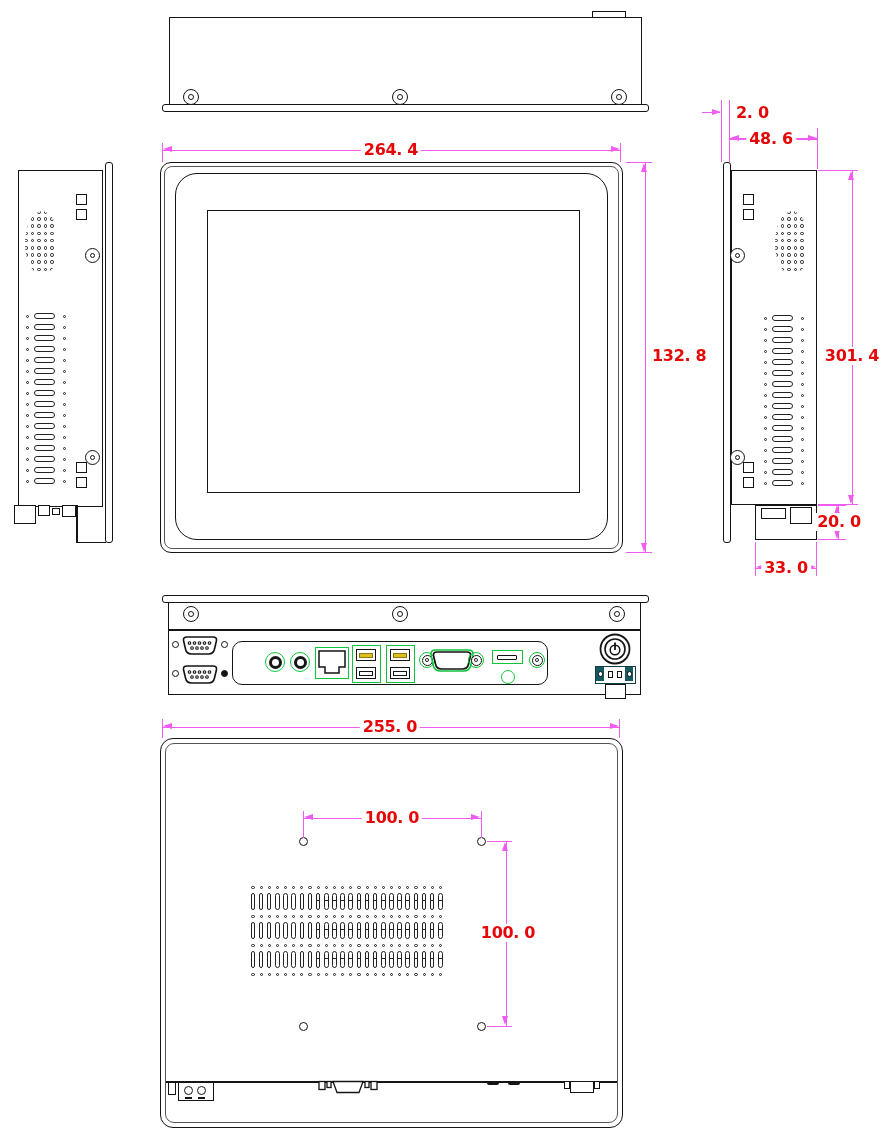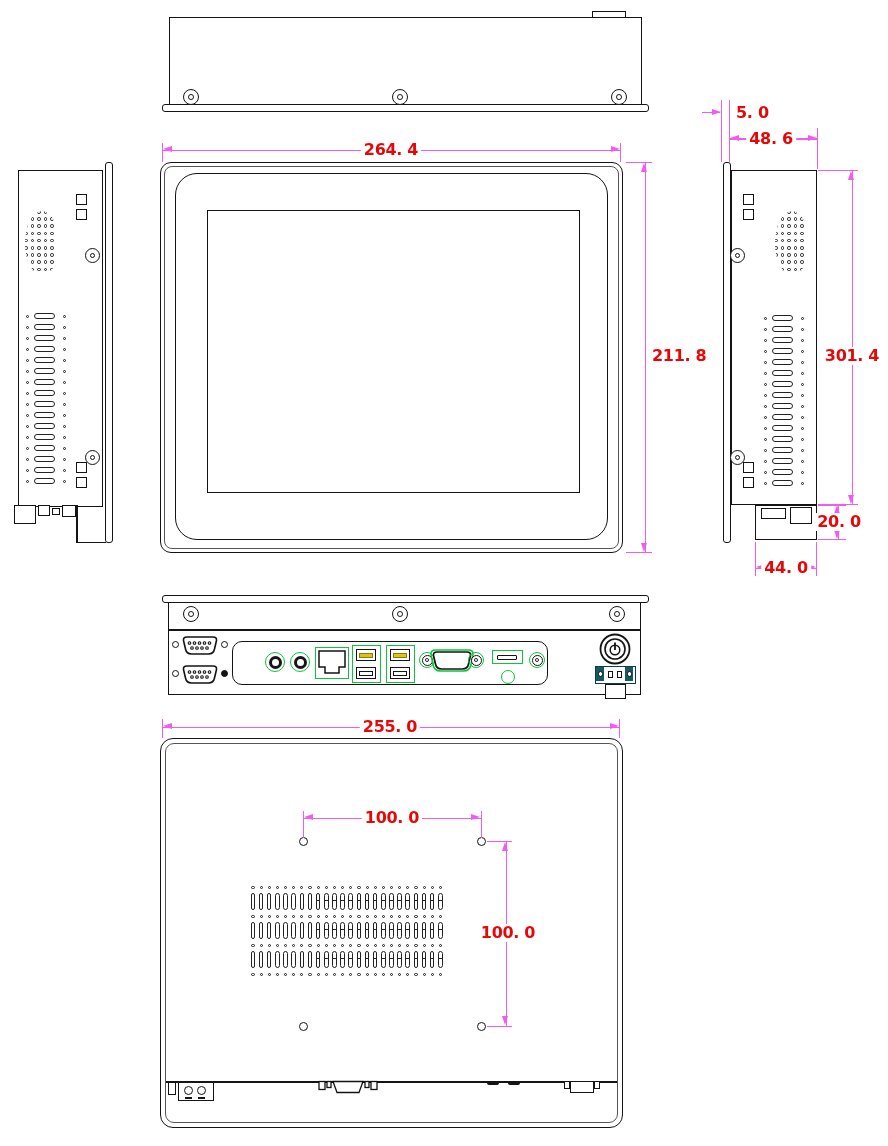--- a/index.html
+++ b/index.html
@@ -60,21 +60,21 @@
     <div class="box" style="left:175px;top:173px;width:433px;height:367px;border-radius:22px;"></div>
     <div class="box" style="left:207px;top:210px;width:373px;height:283px;"></div>
   </div>
 
   <div class="grp">
     <span class="dl" style="left:626px;top:162px;width:26px;height:1.2px;"></span>
     <span class="dl" style="left:626px;top:551.5px;width:26px;height:1.2px;"></span>
     <span class="dl" style="left:644.5px;top:163px;width:1.3px;height:389px;"></span>
     <span class="a aU" style="left:641px;top:163px;"></span>
     <span class="a aD" style="left:641px;top:543px;"></span>
-    <span class="dt dtl" style="left:649px;top:356px;">211. 8</span>
+    <span class="dt dtl" style="left:649px;top:356px;">132. 8</span>
   </div>
 
   <div class="grp">
     <div class="box" style="left:105px;top:162px;width:8px;height:381px;border-radius:3px;"></div>
     <div class="box" style="left:18px;top:170px;width:85px;height:337px;"></div>
     <div id="cluster-l" style="position: absolute; left: 24px; top: 210px; width: 36px; height: 67px; clip-path: ellipse(47% 48% at 50% 50%);">
         <span style="position: absolute; left: 0px; top: 0px; width: 3.6px; height: 3.6px; border: 1px solid rgb(34, 34, 34); border-radius: 50%; box-sizing: border-box;"></span>
         <span style="position: absolute; left: 6.6px; top: 0px; width: 3.6px; height: 3.6px; border: 1px solid rgb(34, 34, 34); border-radius: 50%; box-sizing: border-box;"></span>
         <span style="position: absolute; left: 13.2px; top: 0px; width: 3.6px; height: 3.6px; border: 1px solid rgb(34, 34, 34); border-radius: 50%; box-sizing: border-box;"></span>
         <span style="position: absolute; left: 19.8px; top: 0px; width: 3.6px; height: 3.6px; border: 1px solid rgb(34, 34, 34); border-radius: 50%; box-sizing: border-box;"></span>
@@ -293,21 +293,21 @@
     <div class="box" style="left:755px;top:505px;width:62px;height:35px;"></div>
     <div class="box" style="left:761px;top:508px;width:25px;height:11px;"></div>
     <div class="box" style="left:790px;top:507px;width:22px;height:17px;"></div>
   </div>
 
   <div class="grp">
     <span class="dl" style="left:721px;top:100px;width:1.2px;height:62px;"></span>
     <span class="dl" style="left:729px;top:100px;width:1.2px;height:62px;"></span>
     <span class="dl" style="left:702px;top:112px;width:18px;height:1.2px;"></span>
     <span class="a aR" style="left:712px;top:109px;"></span>
-    <span class="dt dtl" style="left:733px;top:113px;">5. 0</span>
+    <span class="dt dtl" style="left:733px;top:113px;">2. 0</span>
   </div>
   <div class="grp">
     <span class="dl" style="left:816.5px;top:128px;width:1.2px;height:41px;"></span>
     <span class="dl" style="left:730px;top:138.4px;width:87px;height:1.3px;"></span>
     <span class="a aL" style="left:730px;top:135px;"></span>
     <span class="a aR" style="left:808px;top:135px;"></span>
     <span class="dt" style="left:771px;top:139px;">48. 6</span>
   </div>
   <div class="grp">
     <span class="dl" style="left:818px;top:169.5px;width:40px;height:1.2px;"></span>
@@ -324,21 +324,21 @@
     <span class="a aU" style="left:834px;top:505px;"></span>
     <span class="a aD" style="left:834px;top:530px;"></span>
     <span class="dt" style="left:830px;top:522px;margin-left:9px;">20. 0</span>
   </div>
   <div class="grp">
     <span class="dl" style="left:755px;top:542px;width:1.2px;height:34px;"></span>
     <span class="dl" style="left:816px;top:542px;width:1.2px;height:34px;"></span>
     <span class="dl" style="left:756px;top:567.5px;width:61px;height:1.3px;"></span>
     <span class="a aL" style="left:756px;top:564px;"></span>
     <span class="a aR" style="left:807px;top:564px;"></span>
-    <span class="dt" style="left:786px;top:568px;">44. 0</span>
+    <span class="dt" style="left:786px;top:568px;">33. 0</span>
   </div>
 
   <div class="grp">
     <div class="box" style="left:162px;top:595px;width:487px;height:8px;border-radius:3px;"></div>
     <div class="box" style="left:168px;top:602px;width:473px;height:93px;"></div>
     <span class="screw" style="left:183px;top:606px;width:16px;height:16px;"></span>
     <span class="screw" style="left:392px;top:606px;width:16px;height:16px;"></span>
     <span class="screw" style="left:609px;top:606px;width:16px;height:16px;"></span>
     <span class="ln" style="left:168px;top:629px;width:473px;height:1.5px;"></span>
 

